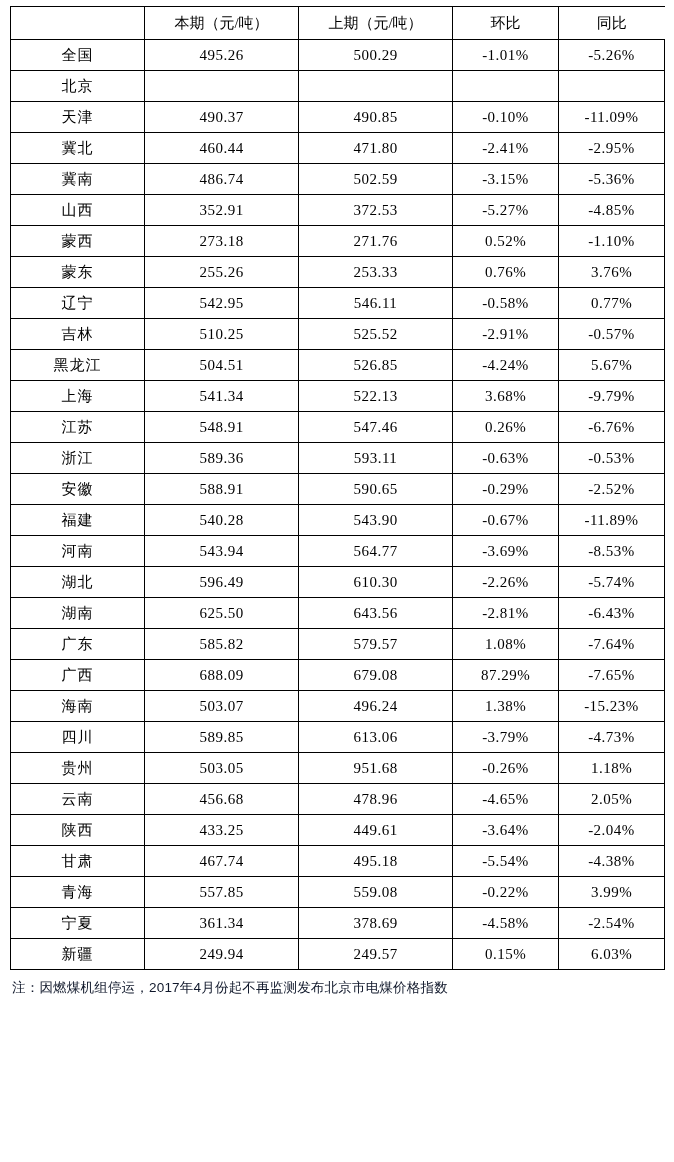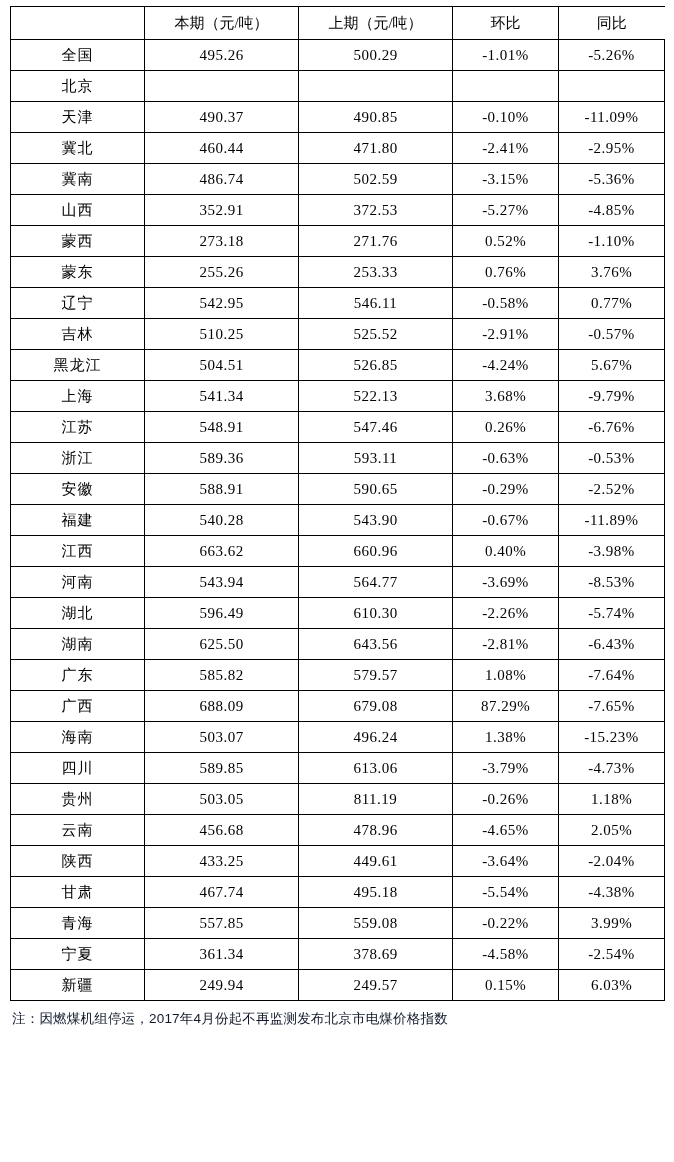--- a/index.html
+++ b/index.html
@@ -212,27 +212,20 @@
           <td class="num last-col">-2.52%</td>
         </tr>
         <tr>
           <td class="region">福建</td>
           <td class="num">540.28</td>
           <td class="num">543.90</td>
           <td class="num">-0.67%</td>
           <td class="num last-col">-11.89%</td>
         </tr>
         <tr>
-          <td class="region">江西</td>
-          <td class="num">663.62</td>
-          <td class="num">660.96</td>
-          <td class="num">0.40%</td>
-          <td class="num last-col">-3.98%</td>
-        </tr>
-        <tr>
           <td class="region">河南</td>
           <td class="num">543.94</td>
           <td class="num">564.77</td>
           <td class="num">-3.69%</td>
           <td class="num last-col">-8.53%</td>
         </tr>
         <tr>
           <td class="region">湖北</td>
           <td class="num">596.49</td>
           <td class="num">610.30</td>
@@ -270,21 +263,21 @@
         <tr>
           <td class="region">四川</td>
           <td class="num">589.85</td>
           <td class="num">613.06</td>
           <td class="num">-3.79%</td>
           <td class="num last-col">-4.73%</td>
         </tr>
         <tr>
           <td class="region">贵州</td>
           <td class="num">503.05</td>
-          <td class="num">811.19</td>
+          <td class="num">951.68</td>
           <td class="num">-0.26%</td>
           <td class="num last-col">1.18%</td>
         </tr>
         <tr>
           <td class="region">云南</td>
           <td class="num">456.68</td>
           <td class="num">478.96</td>
           <td class="num">-4.65%</td>
           <td class="num last-col">2.05%</td>
         </tr>

